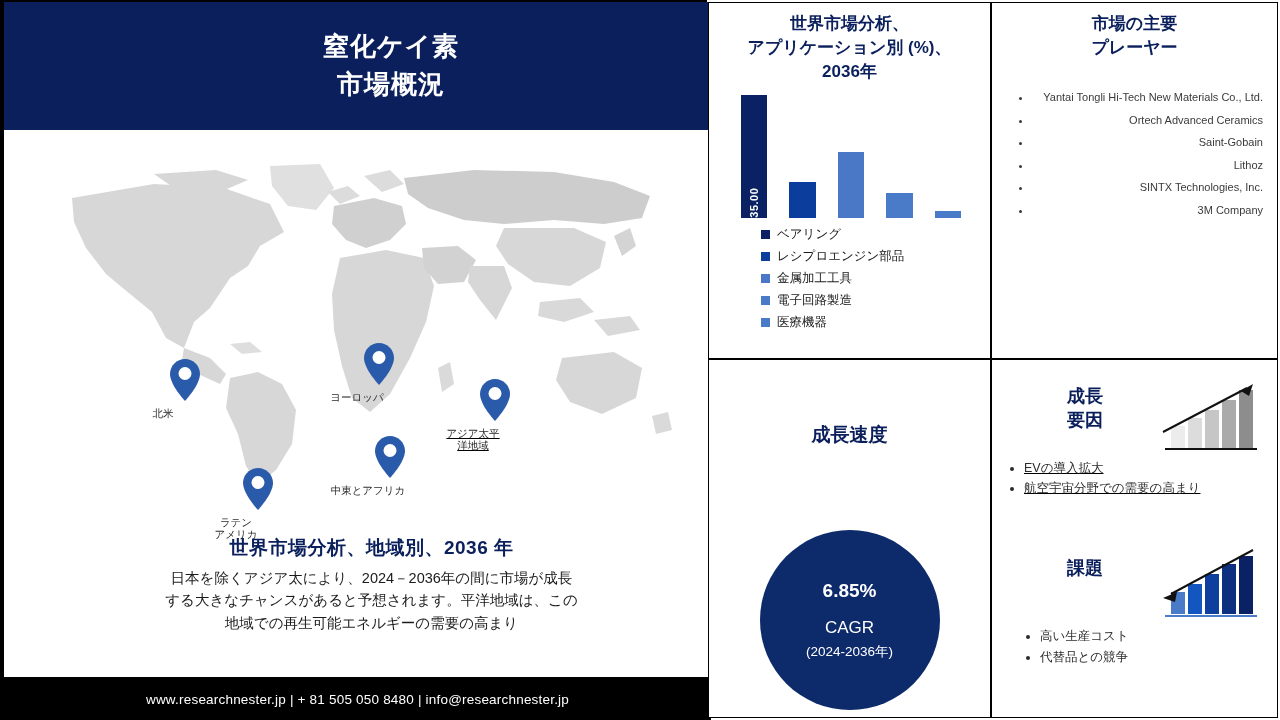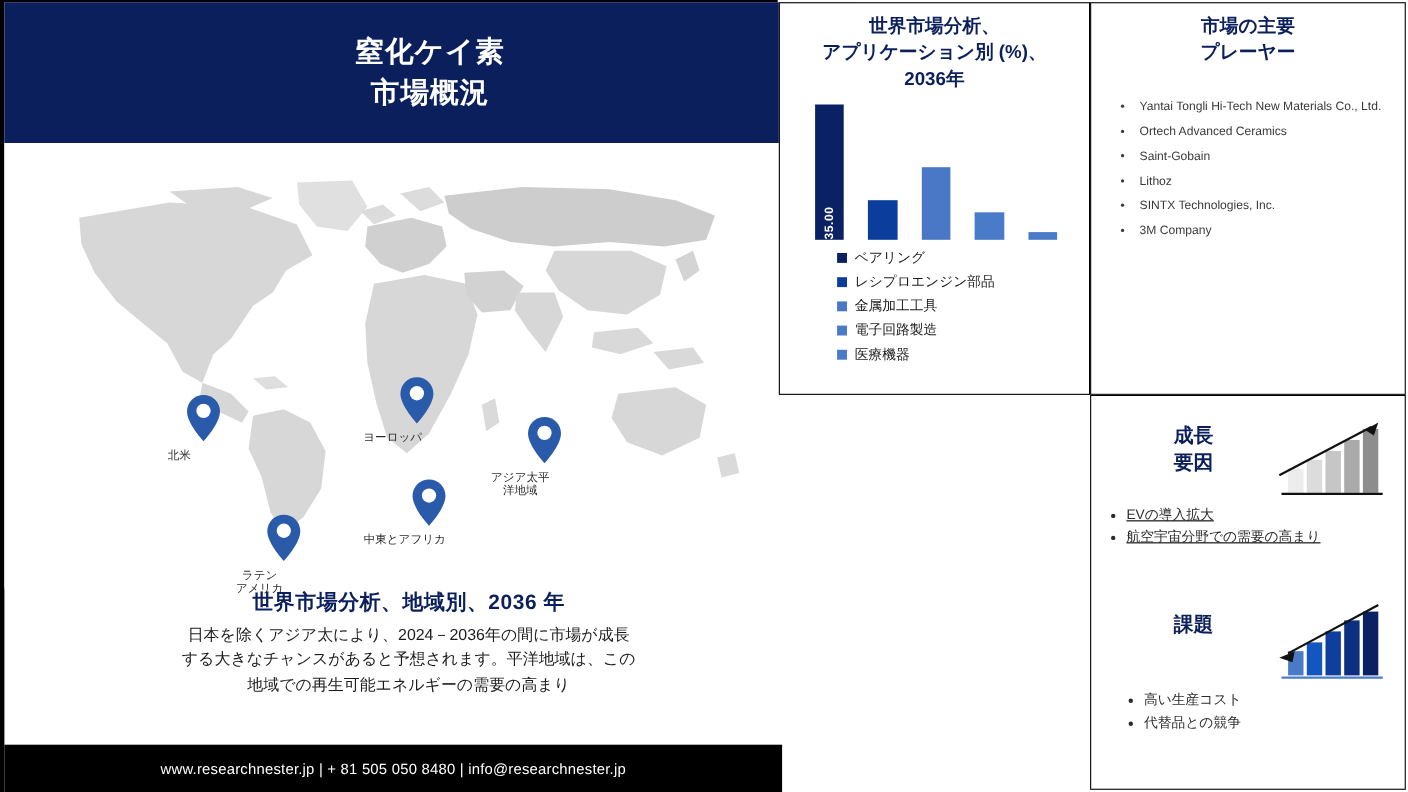--- a/index.html
+++ b/index.html
@@ -84,21 +84,21 @@
   }
   .legend{ margin:8px 0 0 52px; }
   .legend-row{ display:flex; align-items:center; gap:7px; margin-bottom:5px; }
   .swatch{ width:9px; height:9px; display:block; }
   .legend-row span.txt{ font-size:12.5px; color:#1b1b1b; }
 
   
   .players{ margin:26px 14px 0 26px; }
   .players li{
     list-style:disc; margin-left:14px; font-size:11px; color:#3a3a3a;
-    line-height:2.05; padding-left:4px;
+    line-height:2.05; padding-left:4px;text-align:right;
   }
 
   
   .cagr-title{
     text-align:center; color:#0a1f5c; font-weight:bold; font-size:19px;
     margin-top:62px;
   }
   .cagr-circle{
     position:absolute; left:50%; top:170px; transform:translateX(-50%);
     width:180px; height:180px; border-radius:50%; background:#0d2a6b;
@@ -188,21 +188,21 @@
       <div class="pin" style="left:352px; top:212px;">
         <span class="glyph">
           <svg width="34" height="44" viewBox="0 0 34 44">
               <path d="M17 1C8.7 1 2 7.7 2 16c0 11 15 27 15 27s15-16 15-27C32 7.7 25.3 1 17 1z" fill="#2a5bab"></path>
               <circle cx="17" cy="15.5" r="6.5" fill="#fff"></circle>
             </svg>
         </span>
         <span class="plabel">ヨーロッパ</span>
       </div>
 
-      <div class="pin" style="left:468px; top:248px;">
+      <div class="pin" style="left:468px; top:248px;text-decoration:underline;">
         <span class="glyph">
           <svg width="34" height="44" viewBox="0 0 34 44">
               <path d="M17 1C8.7 1 2 7.7 2 16c0 11 15 27 15 27s15-16 15-27C32 7.7 25.3 1 17 1z" fill="#2a5bab"></path>
               <circle cx="17" cy="15.5" r="6.5" fill="#fff"></circle>
             </svg>
         </span>
         <span class="plabel">アジア太平</span>
         <span class="plabel" style="margin-top:-1px;">洋地域</span>
       </div>
 
@@ -291,20 +291,28 @@
     <ul class="players" id="players">
         <li>Yantai Tongli Hi-Tech New Materials Co., Ltd.</li>
         <li>Ortech Advanced Ceramics</li>
         <li>Saint-Gobain</li>
         <li>Lithoz</li>
         <li>SINTX Technologies, Inc.</li>
         <li>3M Company</li>
       </ul>
   </div>
 
+  <div class="panel p-cagr">
+    <div class="cagr-title">成長速度</div>
+    <div class="cagr-circle">
+      <div class="cagr-pct">6.85%</div>
+      <div class="cagr-lbl">CAGR</div>
+      <div class="cagr-years">(2024-2036年)</div>
+    </div>
+  </div>
 
   <div class="panel p-grow">
 
     <div class="gf-row" style="margin-top:8px;">
       <div class="gf-head sub-head">
         <div>成長</div>
         <div>要因</div>
       </div>
       <div class="gf-icon">
         <svg viewBox="0 0 106 80" width="106" height="80">

